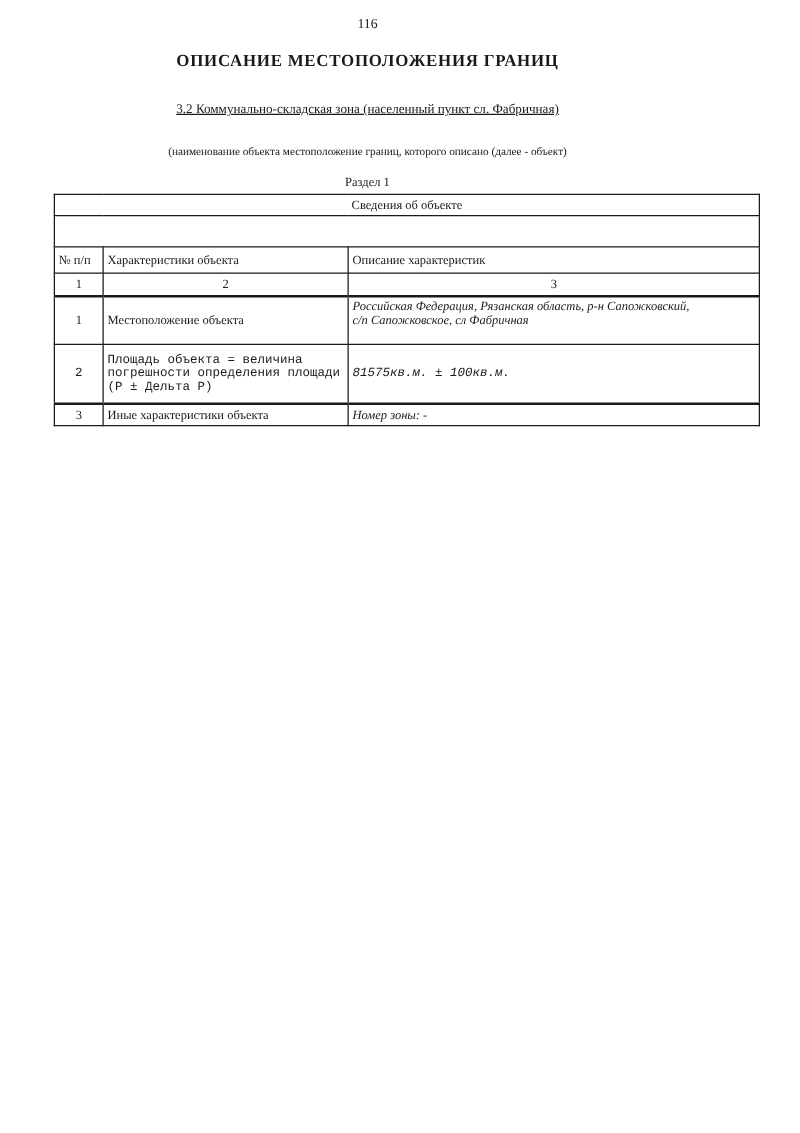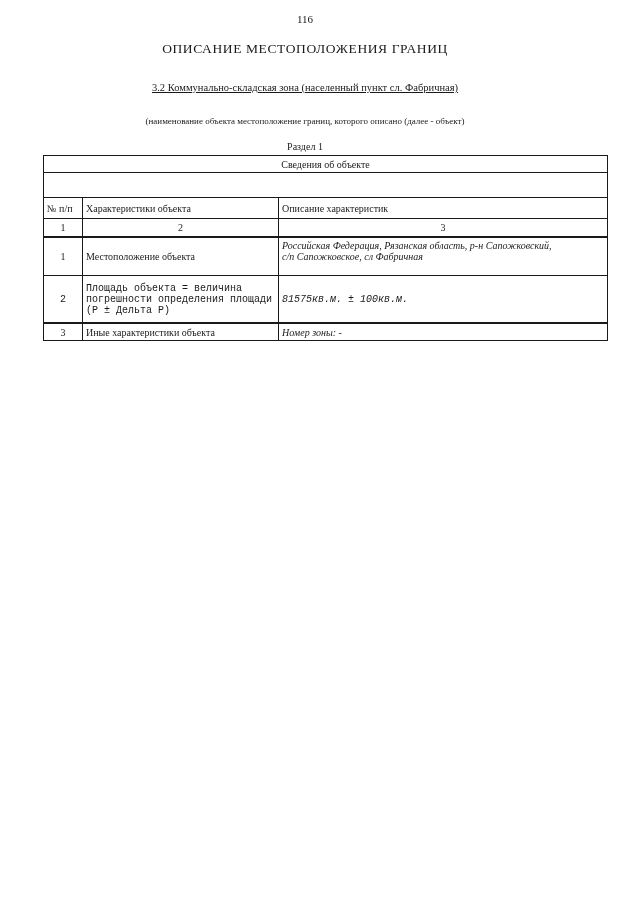--- a/index.html
+++ b/index.html
@@ -11,32 +11,32 @@
     position: relative;
     width: 640px;
     height: 906px;
     background: #ffffff;
     font-family: "Liberation Serif", "DejaVu Serif", serif;
     color: #1a1a1a;
     overflow: hidden;
   }
   .centered {
     position: absolute;
-    left: 15px;
+    left: 4px;
     width: 580px;
     text-align: center;
   }
   .page-number {
     top: 13px;
     font-size: 11px;
   }
   .doc-title {
     top: 41px;
     font-size: 13.5px;
-    font-weight: 400;
+    font-weight: 700;
     letter-spacing: 0.6px;
   }
   .doc-subtitle {
     top: 82px;
     font-size: 10.5px;
     text-decoration: underline;
   }
   .doc-caption {
     top: 116px;
     font-size: 9px;

